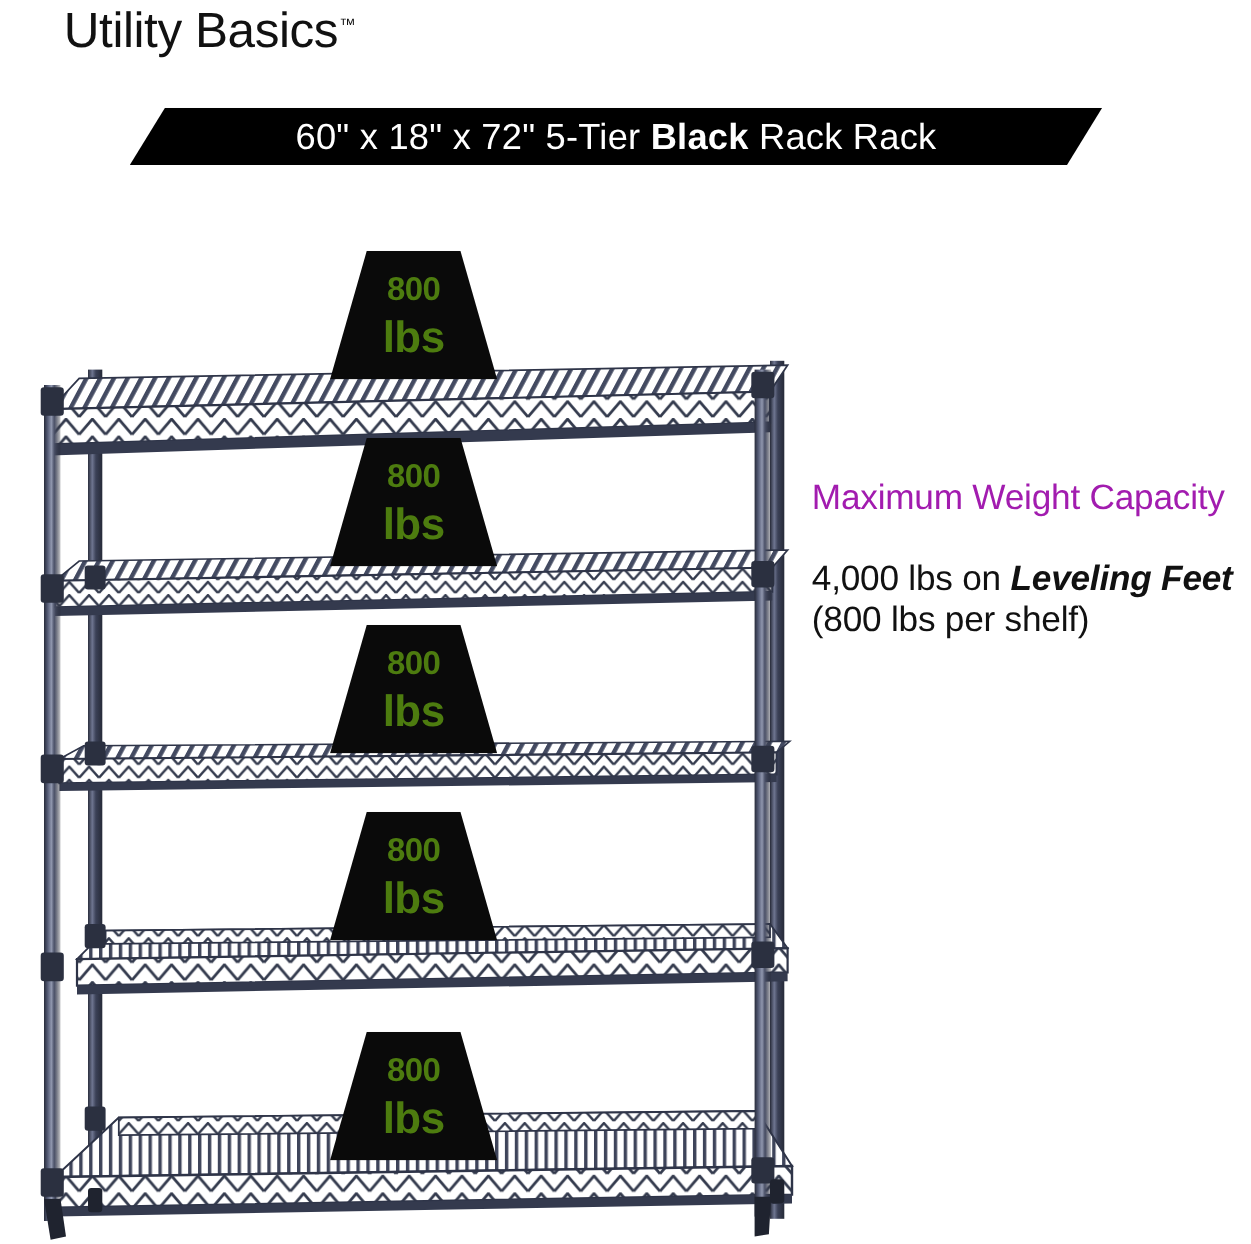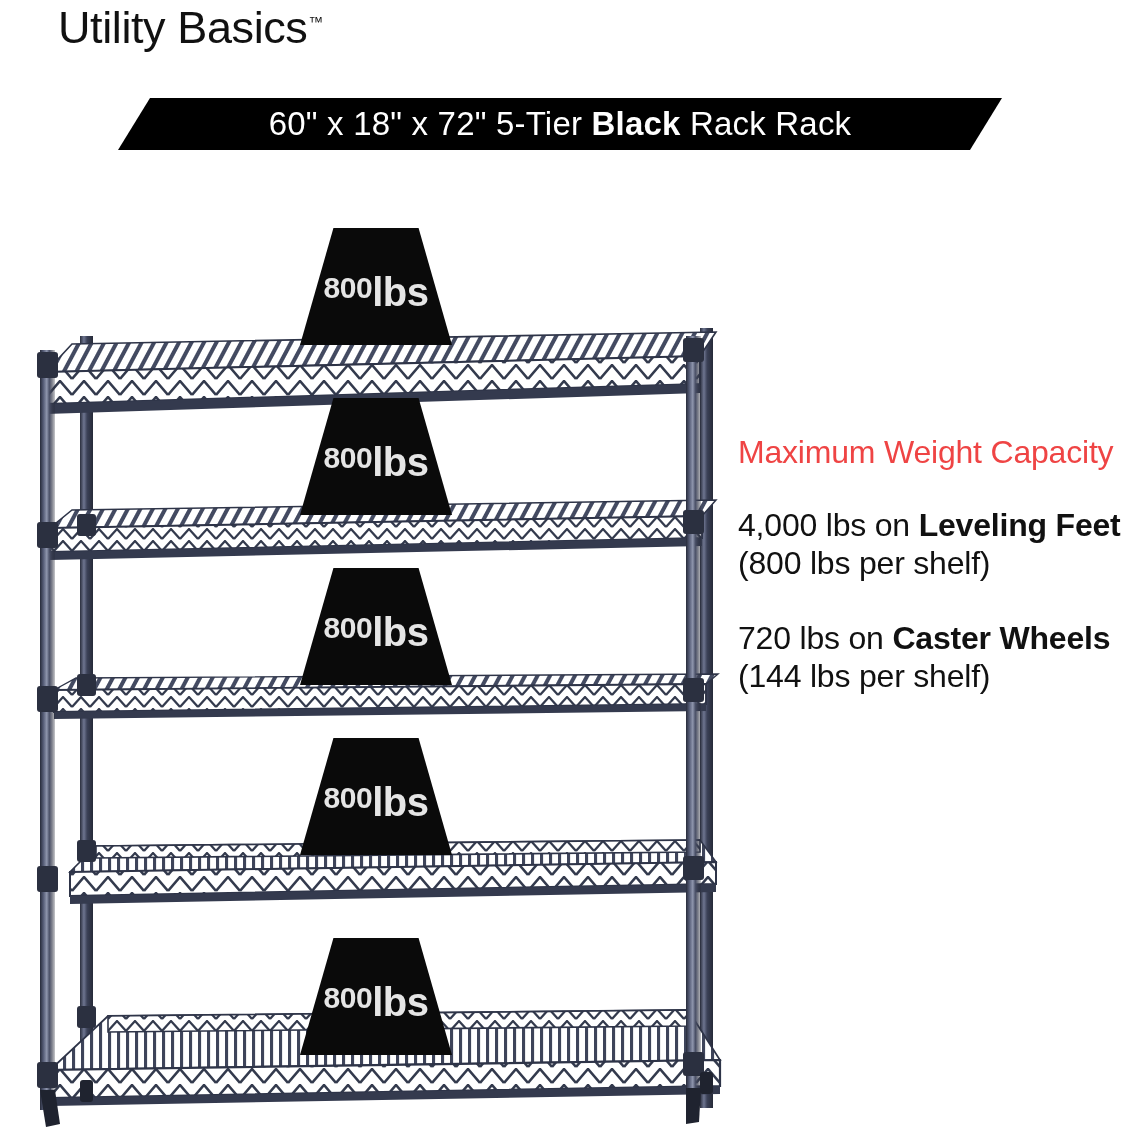--- a/index.html
+++ b/index.html
@@ -65,51 +65,51 @@
     left: 738px;
     top: 434px;
     width: 398px;
   }
   #info-heading {
     font-size: 32px;
     line-height: 1.17;
     font-weight: 400;
     letter-spacing: -0.2px;
     margin: 0 0 36px 0;
-    color: #ef4444;
+    color: #a21caf;
   }
   .info-para {
     font-size: 32px;
     line-height: 1.17;
     font-weight: 400;
     letter-spacing: -0.2px;
     margin: 0 0 38px 0;
     color: #111111;
   }
-  .info-para b { font-weight: 700; }
+  .info-para b { font-weight: 700; font-style: italic; }
 
   
   #rack-illustration {
     position: absolute;
     left: 0px;
     top: 300px;
     width: 740px;
     height: 831px;
   }
   #rack-illustration svg { display: block; }
 
   
   .capacity-badge {
     position: absolute;
-    color: #e5e5e5;
+    color: #4d7c0f;
     text-align: left;
     font-weight: 700;
     line-height: 1.02;
     display: flex;
-    flex-direction: row;
+    flex-direction: column;
     align-items: center;
     justify-content: center;
     background: #0a0a0a;
     clip-path: polygon(22% 0, 78% 0, 100% 100%, 0 100%);
     padding-top: 4px;
     box-sizing: border-box;
   }
   .capacity-badge .badge-value { font-size: 30px; letter-spacing: -0.5px; }
   .capacity-badge .badge-unit  { font-size: 40px; letter-spacing: -0.5px; margin-top: 8px; }
 
@@ -265,16 +265,13 @@
   <span class="badge-unit">lbs</span>
 </div>
 
 <div id="info-column">
   <h2 id="info-heading">Maximum Weight Capacity</h2>
 
   <p class="info-para">
     <span>4,000 lbs on </span><b>Leveling Feet</b><span> (800 lbs per shelf)</span>
   </p>
 
-  <p class="info-para">
-    <span>720 lbs on </span><b>Caster Wheels</b><span> (144 lbs per shelf)</span>
-  </p>
 </div>
 
 </body></html>

